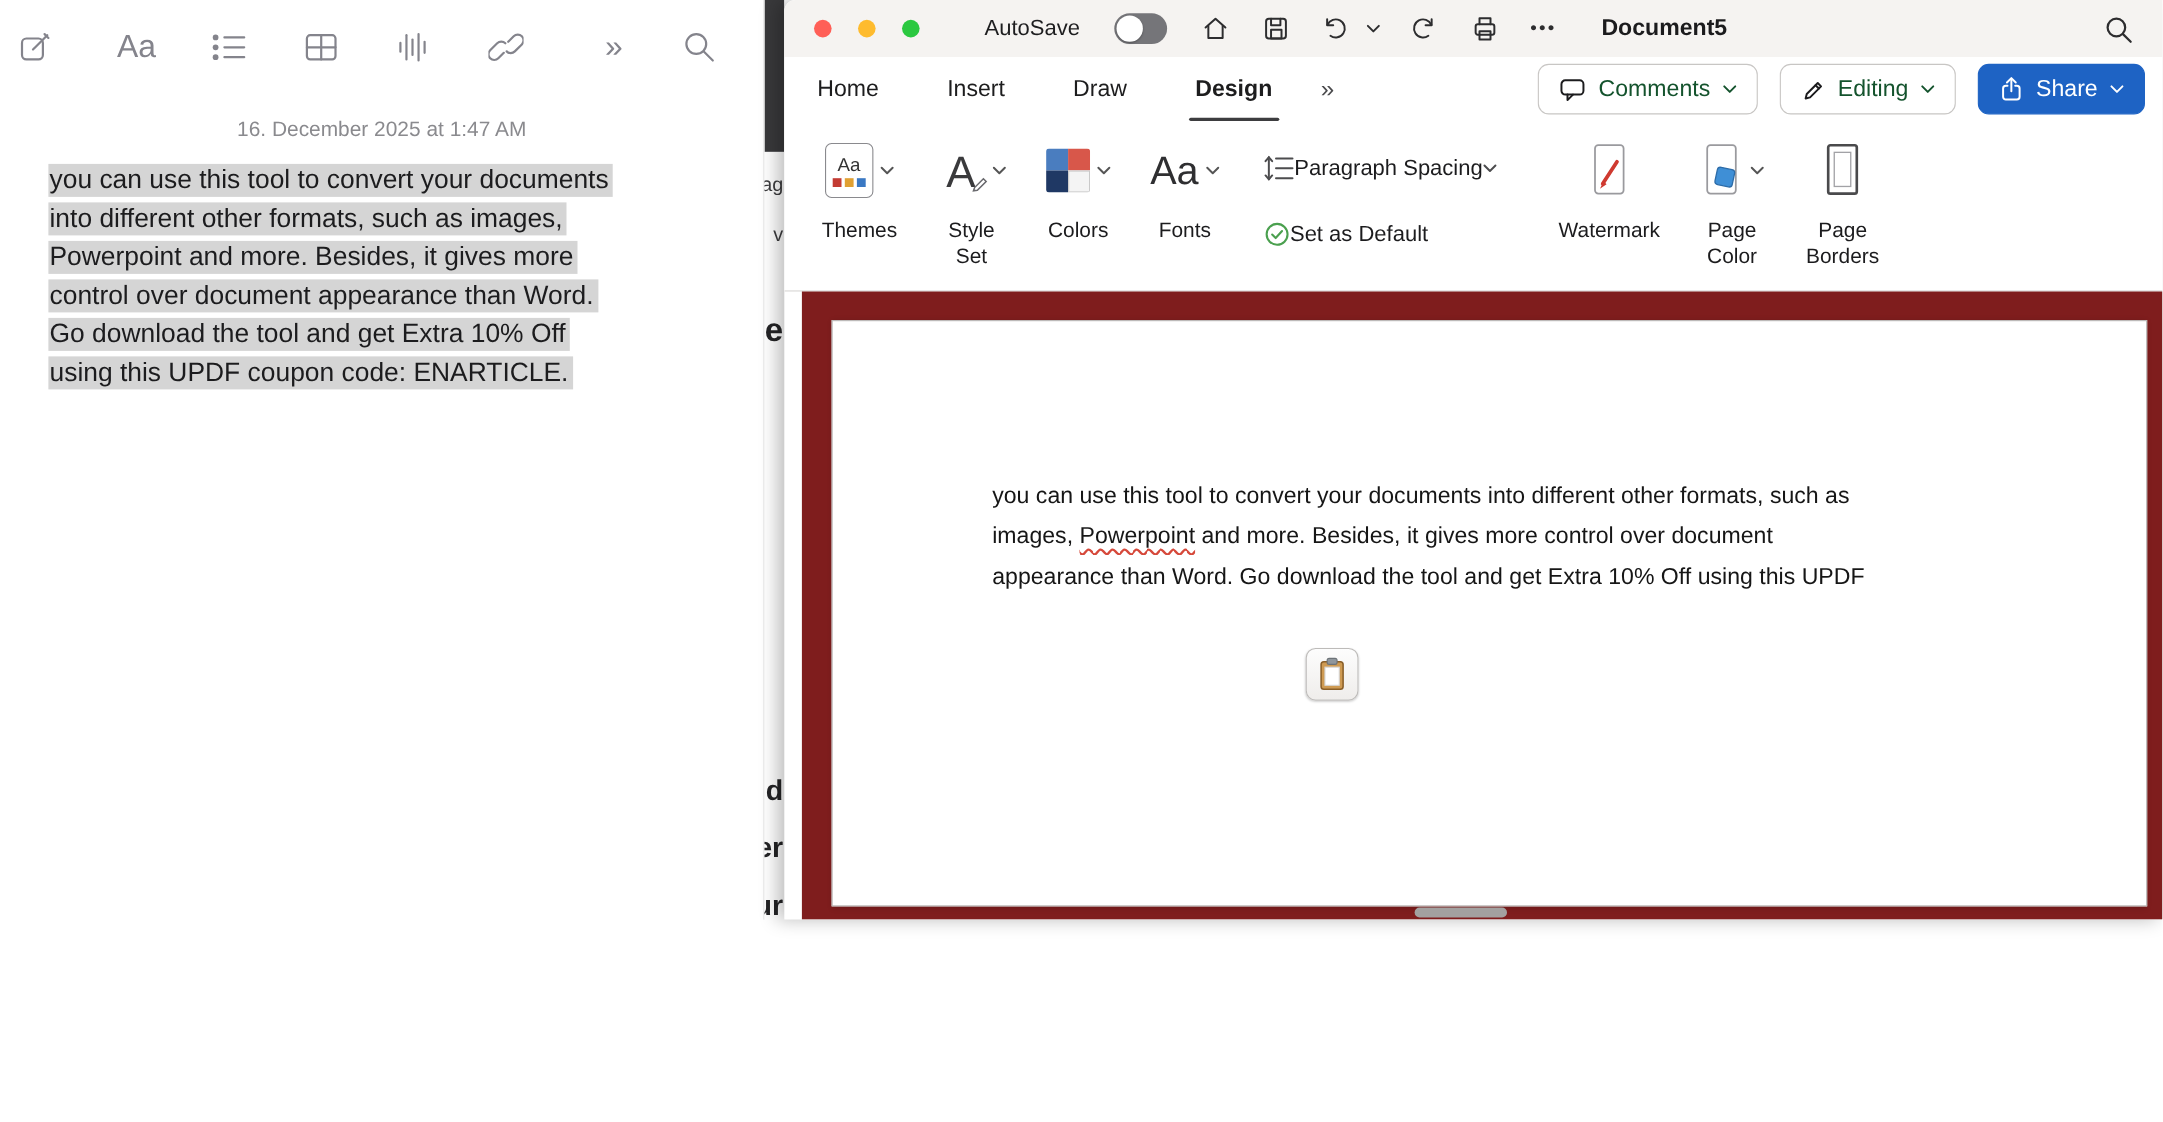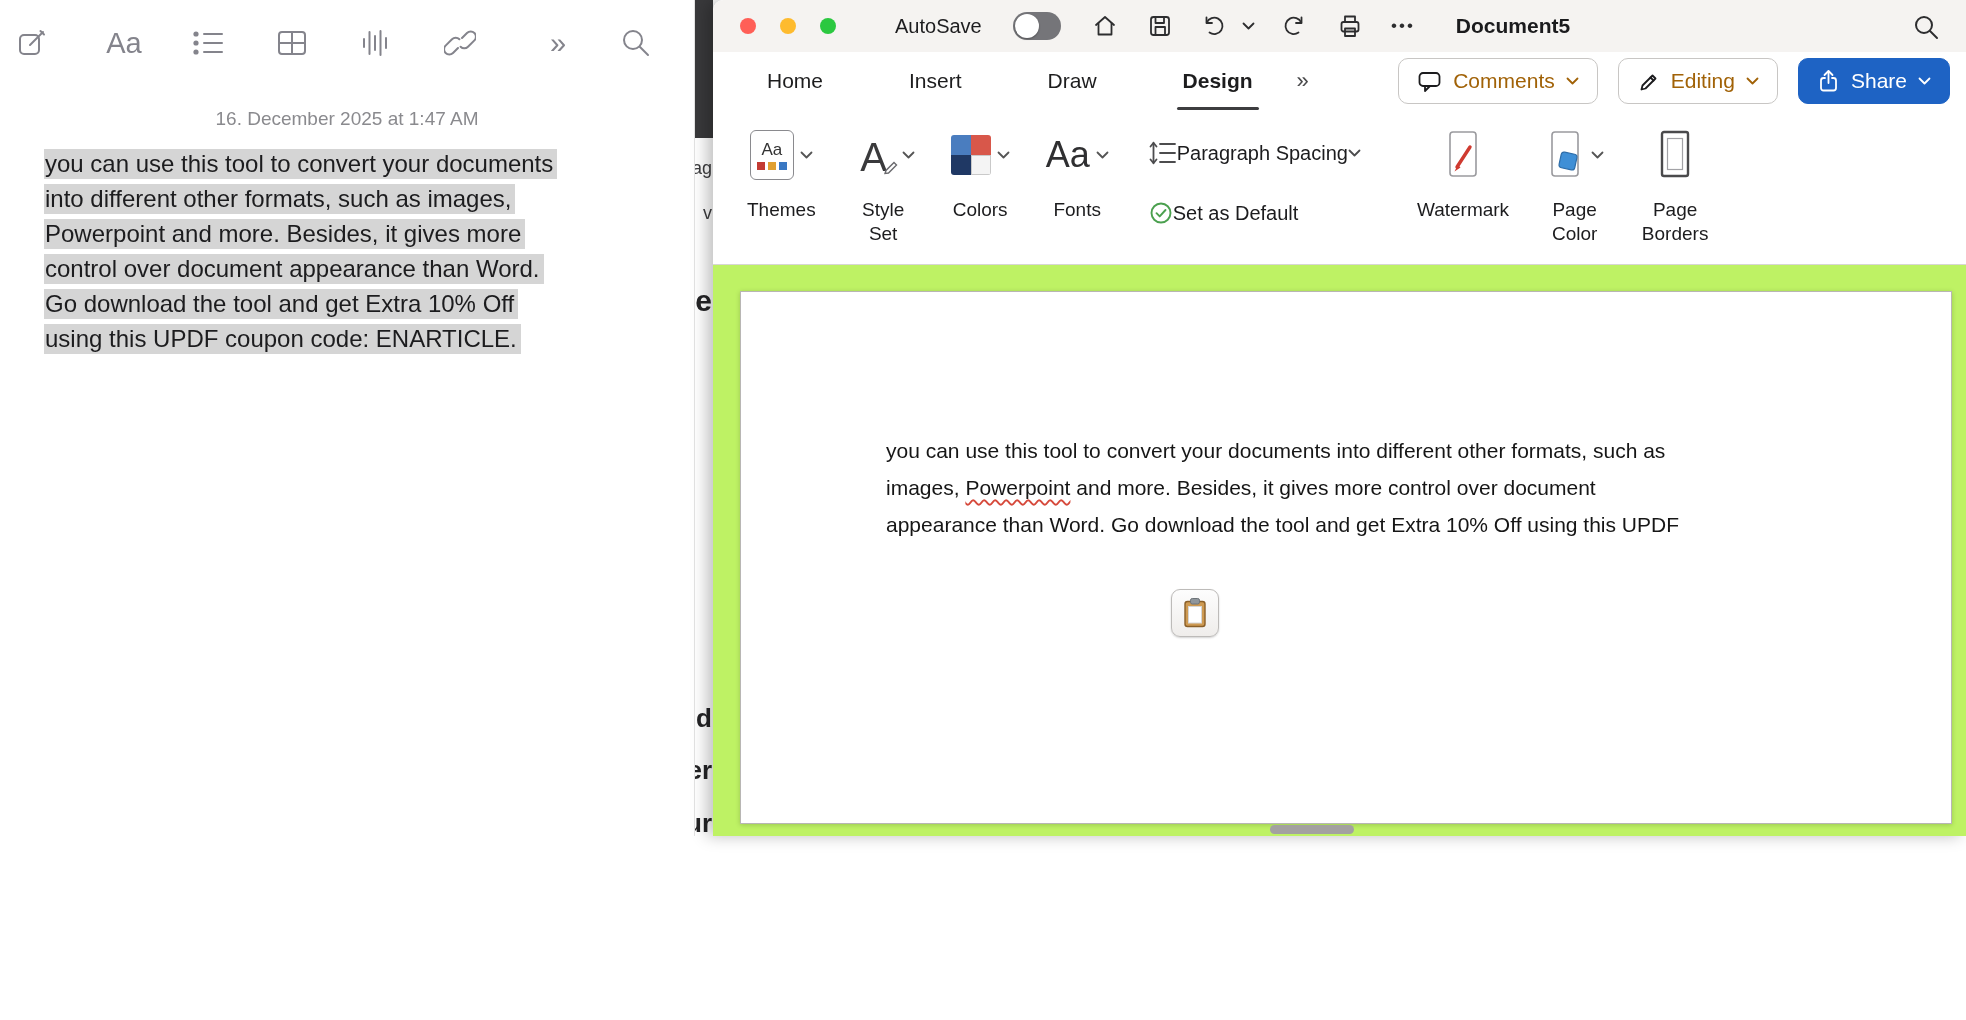--- a/index.html
+++ b/index.html
@@ -48,26 +48,26 @@
   .toggle-knob { position:absolute; left:2px; top:2px; width:24px; height:24px; border-radius:50%; background:#fff; box-shadow:0 1px 2px rgba(0,0,0,.3); }
   .tb-ic { position:absolute; top:12px; width:28px; height:28px; display:flex; align-items:center; justify-content:center; }
   .tb-ic svg { stroke:#2d2d2f; fill:none; stroke-width:1.8; stroke-linecap:round; stroke-linejoin:round; }
   .tb-ellipsis { font-size:17px; letter-spacing:2px; color:#2d2d2f; }
   .doc-title { position:absolute; left:800px; top:14px; transform:translateX(-50%); font-size:21px; font-weight:600; color:#1b1b1d; white-space:nowrap; }
   .tb-search { position:absolute; right:26px; top:13px; width:28px; height:28px; }
   .tb-search svg { stroke:#2d2d2f; fill:none; stroke-width:2; stroke-linecap:round; }
 
   
   .tabrow { height:58px; flex:0 0 58px; background:#fff; display:flex; align-items:center; padding-left:26px; position:relative; }
-  .tab { font-size:21px; color:#1d1d1e; margin-right:54px; position:relative; height:58px; display:flex; align-items:center; padding:0 4px; cursor:default;margin-left:24px; }
+  .tab { font-size:21px; color:#1d1d1e; margin-right:54px; position:relative; height:58px; display:flex; align-items:center; padding:0 4px; cursor:default; }
   .tab.active { font-weight:700; }
   .tab.active::after { content:""; position:absolute; left:-2px; right:-2px; bottom:0; height:3px; background:#3d3d3f; border-radius:2px; }
   .tab-more { font-size:22px; color:#4a4a4c; margin-left:-14px; }
   .actions { margin-left:auto; display:flex; align-items:center; gap:20px; padding-right:16px; }
-  .btn { height:46px; border:1px solid #c8c6c4; border-radius:10px; background:#fff; display:flex; align-items:center; gap:11px; padding:0 18px; font-size:21px; color:#a16207; }
+  .btn { height:46px; border:1px solid #c8c6c4; border-radius:10px; background:#fff; display:flex; align-items:center; gap:11px; padding:0 18px; font-size:21px; color:#14532d; }
   .btn svg { stroke:#1c1c1e; fill:none; stroke-width:1.8; stroke-linecap:round; stroke-linejoin:round; }
   .btn-share { background:#1e63c4; border-color:#1e63c4; color:#fff; }
   .btn-share svg { stroke:#fff; }
   .chev { flex:0 0 auto; }
   .chev path { stroke:currentColor; fill:none; stroke-width:1.8; stroke-linecap:round; stroke-linejoin:round; }
 
   
   .ribbon { height:155px; flex:0 0 155px; background:#fff; border-bottom:1px solid #d8d6d4; display:flex; padding-left:34px; }
   .rb-item { display:flex; flex-direction:column; align-items:center; margin-right:36px; }
   .rb-iconrow { height:86px; display:flex; align-items:center; gap:6px; margin-top:2px; color:#555; }
@@ -85,21 +85,21 @@
   .ic-fonts { font-size:36px; color:#2f2f31; line-height:1; }
   .pg-group { display:flex; flex-direction:column; margin:26px 30px 0 4px; }
   .pg-row { display:flex; align-items:center; height:34px; }
   .pg-row + .pg-row { margin-top:26px; }
   .pg-label { font-size:20px; color:#1c1c1e; white-space:nowrap; }
   .pg-row svg { flex:0 0 auto; }
   .rb-pageic { position:relative; }
   .rb-pageic svg { display:block; }
 
   
-  .canvas { flex:1; background:#bef264; position:relative; }
+  .canvas { flex:1; background:#7f1d1d; position:relative;margin-left:16px; }
   .page { position:absolute; left:27px; right:14px; top:26px; bottom:12px; background:#fff; border:1px solid #b8b6b4; box-shadow:0 1px 5px rgba(0,0,0,.18); }
   .doc-text { position:absolute; left:145px; top:140px; width:940px; font-size:21px; line-height:37px; color:#161616; }
   .misspell { text-decoration-line:underline; text-decoration-style:wavy; text-decoration-color:#d6493b; text-decoration-thickness:1.5px; text-underline-offset:4px; }
   .caret { display:inline-block; width:2px; height:25px; background:#1a1a1a; vertical-align:-5px; margin-left:3px; }
   .paste-btn { position:absolute; left:430px; top:297px; width:48px; height:48px; border:1px solid #bdbbb9; border-radius:9px;
     background:linear-gradient(#fdfdfd,#efedeb); box-shadow:0 1px 2px rgba(0,0,0,.18); display:flex; align-items:center; justify-content:center; }
   .hscroll-thumb { position:absolute; left:557px; bottom:2px; width:84px; height:9px; border-radius:4.5px; background:#a3a1a0; }
 </style>
 </head>
 <body>

